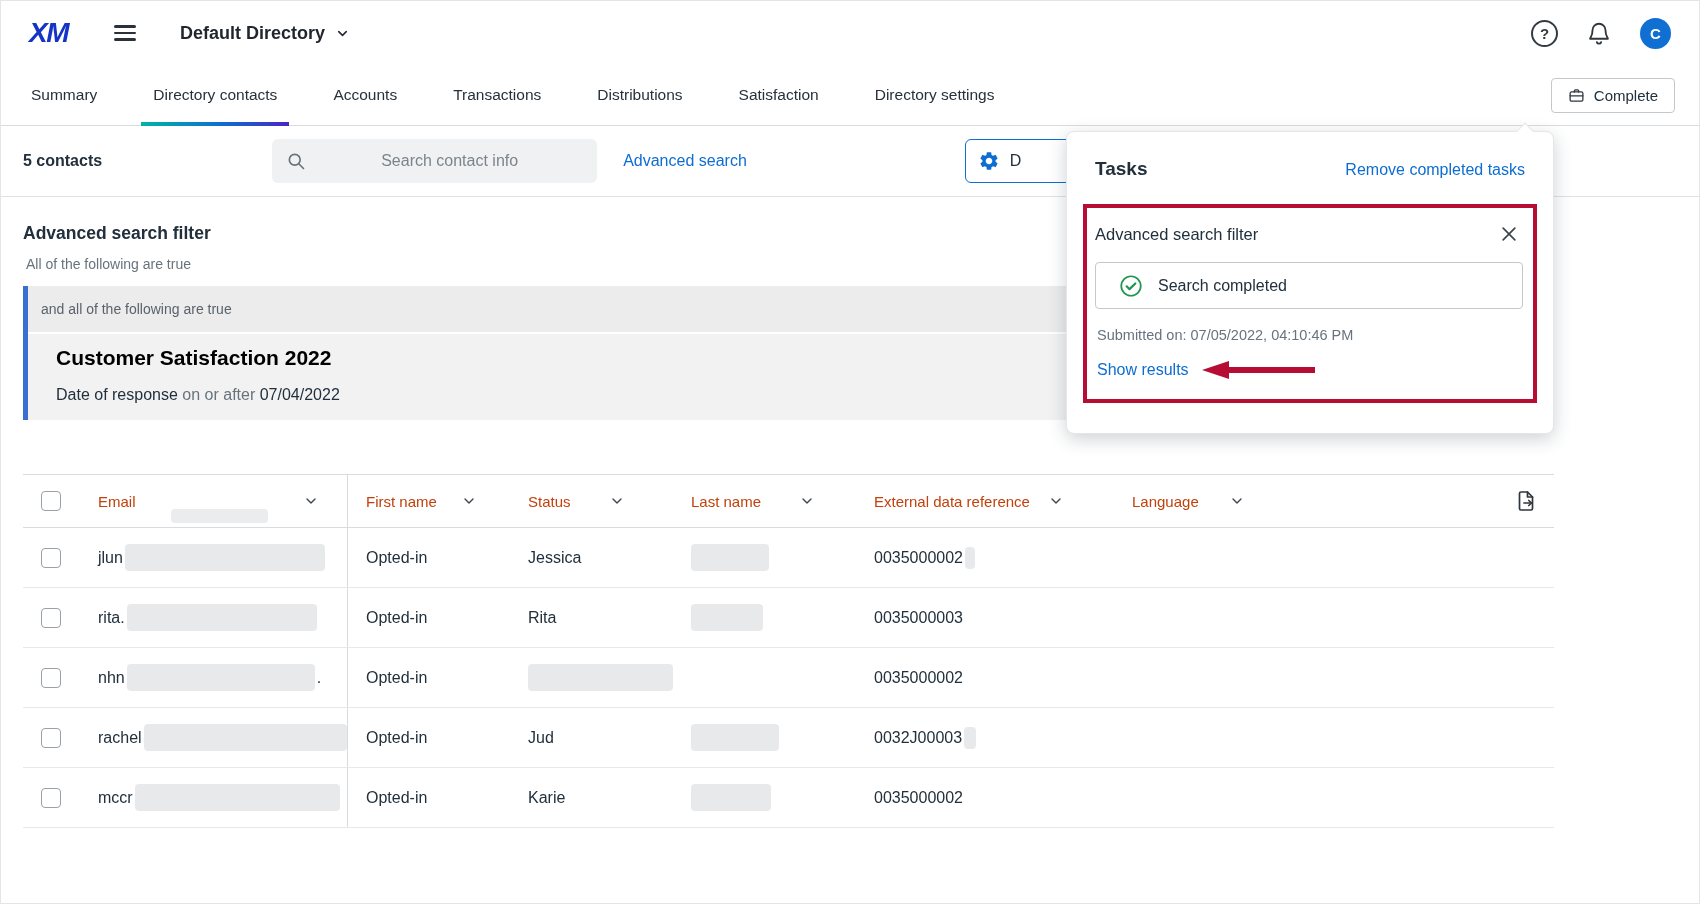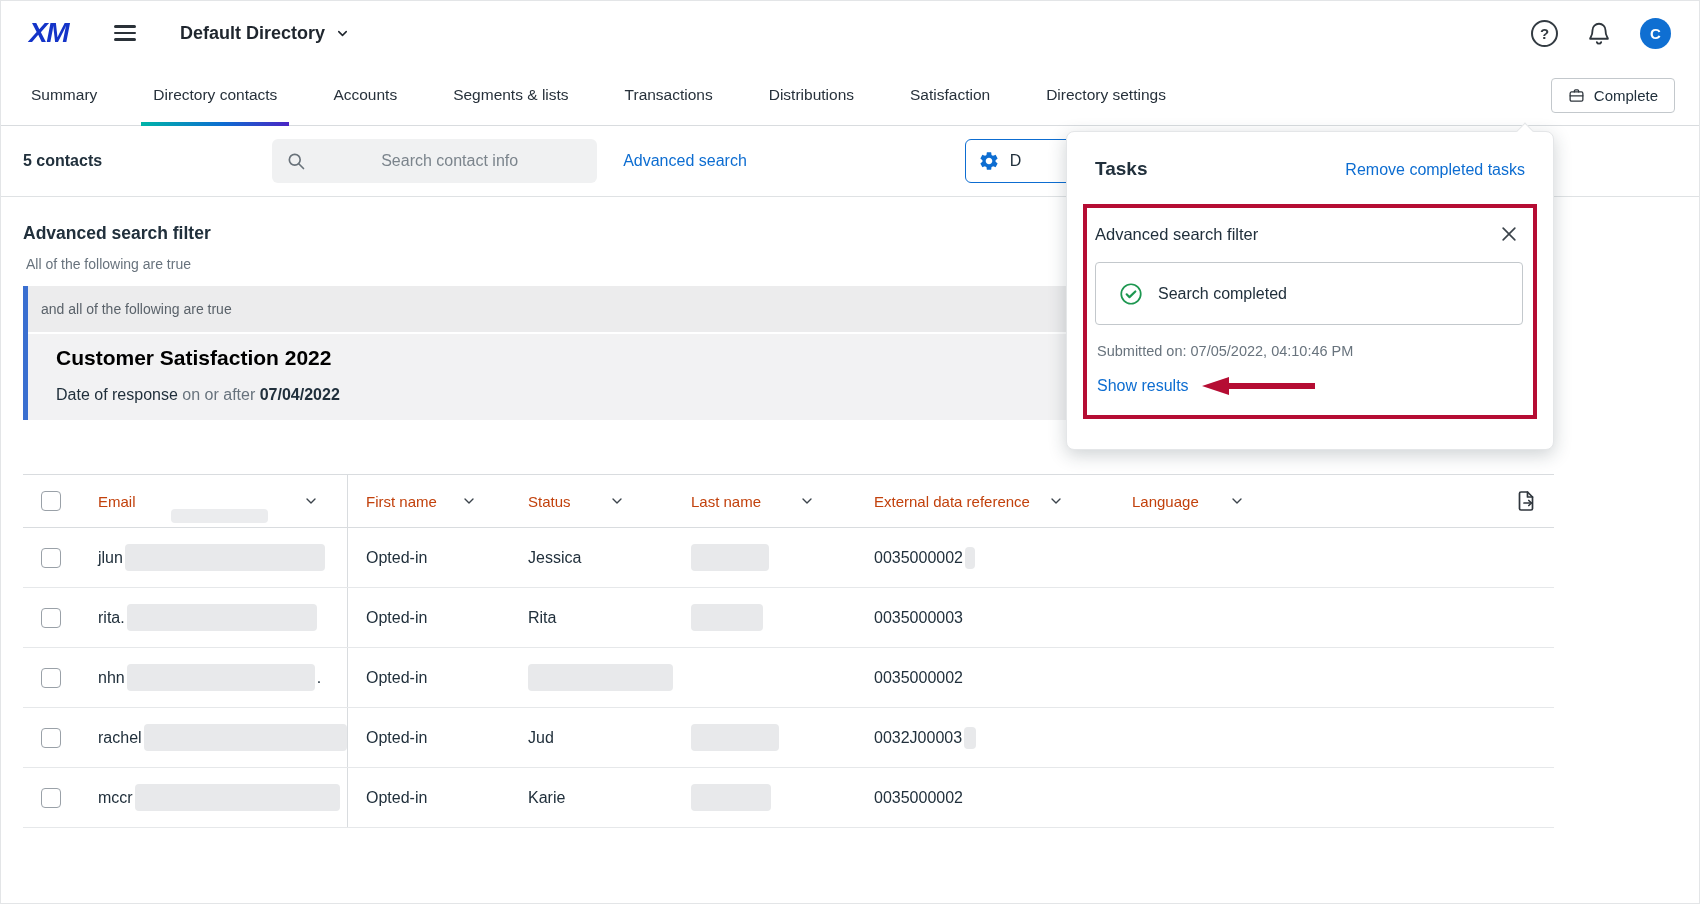--- a/index.html
+++ b/index.html
@@ -37,21 +37,21 @@
   
   .main { padding:26px 0 0 22px; width:1556px; }
   .filter-title { font-size:17.5px; font-weight:700; color:#21303c; }
   .filter-sub { margin-top:12px; font-size:14px; color:#68737d; padding-left:3px; }
   .filter-group { margin-top:14px; border-left:5px solid #3a6fd0; width:1531px; }
   .filter-box1 { background:#ececed; height:46px; display:flex; align-items:center; padding-left:13px; font-size:14px; color:#5a626a; margin-bottom:2px; }
   .filter-box2 { background:#f2f2f3; padding:12px 13px 16px 13px; }
   .filter-line1 { font-size:21px; font-weight:700; color:#000000; padding-left:15px; }
   .filter-line2 { margin-top:16px; font-size:16px; color:#21303c; padding-left:15px; }
   .filter-line2 .op { color:#68737d; }
-  .filter-line2 .val { font-weight:700; }
+  .filter-line2 .val { font-weight:400; }
 
   
   .table { margin-top:54px; width:1531px; }
   .thead, .trow { display:grid; grid-template-columns:53px 272px 162px 163px 183px 258px 357px 1fr; align-items:stretch; }
   .thead { height:54px; border-top:1px solid #d9dcdf; border-bottom:1px solid #d9dcdf; }
   .trow { height:60px; border-bottom:1px solid #e6e8ea; }
   .cell { display:flex; align-items:center; padding-left:18px; font-size:16px; color:#21303c; min-width:0; }
   .c-check { padding-left:18px; }
   .c-email { padding-left:22px; border-right:1px solid #d9dcdf; position:relative; gap:2px; }
   .hlabel { font-size:15px; font-weight:400; color:#c2410c; }
@@ -67,21 +67,21 @@
   
   .tasks-panel { position:absolute; left:1065px; top:130px; width:488px; background:#fff; border:1px solid #e4e6e8; border-radius:8px; box-shadow:0 5px 18px rgba(33,48,60,.22); z-index:40; padding:26px 28px 30px 28px; }
   .panel-notch { position:absolute; top:-7px; left:452px; width:12px; height:12px; background:#fff; border-left:1px solid #e4e6e8; border-top:1px solid #e4e6e8; transform:rotate(45deg); }
   .tasks-head { display:flex; align-items:baseline; justify-content:space-between; }
   .tasks-title { font-size:19px; font-weight:700; color:#21303c; }
   .remove-link { font-size:16px; color:#0d6dd1; cursor:pointer; text-decoration:none; }
   .annotation-box { margin:24px -12px 0 -12px; border:4px solid #b50d33; padding:10px 10px 18px 8px; position:relative; }
   .task-row1 { display:flex; justify-content:space-between; align-items:center; padding:4px 2px 0 0; }
   .task-name { font-size:16.5px; color:#21303c; }
   .close-x { display:flex; cursor:pointer; padding:2px; }
-  .status-box { margin-top:16px; border:1px solid #c3c8cc; border-radius:4px; height:63px; display:flex; align-items:center; gap:14px; padding-left:22px; font-size:16px; color:#21303c; }
+  .status-box { margin-top:16px; border:1px solid #c3c8cc; border-radius:4px; height:47px; display:flex; align-items:center; gap:14px; padding-left:22px; font-size:16px; color:#21303c; }
   .submitted { margin-top:18px; font-size:14.5px; color:#68737d; padding-left:2px; }
   .show-results-row { margin-top:16px; display:flex; align-items:center; padding-left:2px; }
   .show-results { font-size:16px; color:#0d6dd1; cursor:pointer; text-decoration:none; }
   .arrow-annotation { display:flex; }
 </style>
 </head>
 <body>
 
 <div class="app">
 
@@ -107,21 +107,20 @@
           </svg>
       </span>
       <div class="avatar">C</div>
     </div>
   </header>
 
   <nav class="tabs">
     <div class="tab">Summary</div>
     <div class="tab active">Directory contacts</div>
     <div class="tab">Accounts</div>
-    <div class="tab">Segments &amp; lists</div>
     <div class="tab">Transactions</div>
     <div class="tab">Distributions</div>
     <div class="tab">Satisfaction</div>
     <div class="tab">Directory settings</div>
     <button class="complete-btn">
       <svg width="17" height="17" viewBox="0 0 24 24" fill="none" stroke="#2f363d" stroke-width="1.8" stroke-linecap="round" stroke-linejoin="round">
           <rect x="3" y="7" width="18" height="13" rx="2"></rect>
           <path d="M9 7V5.5A1.5 1.5 0 0 1 10.5 4h3A1.5 1.5 0 0 1 15 5.5V7"></path>
           <path d="M3 12.5h18"></path>
         </svg>

